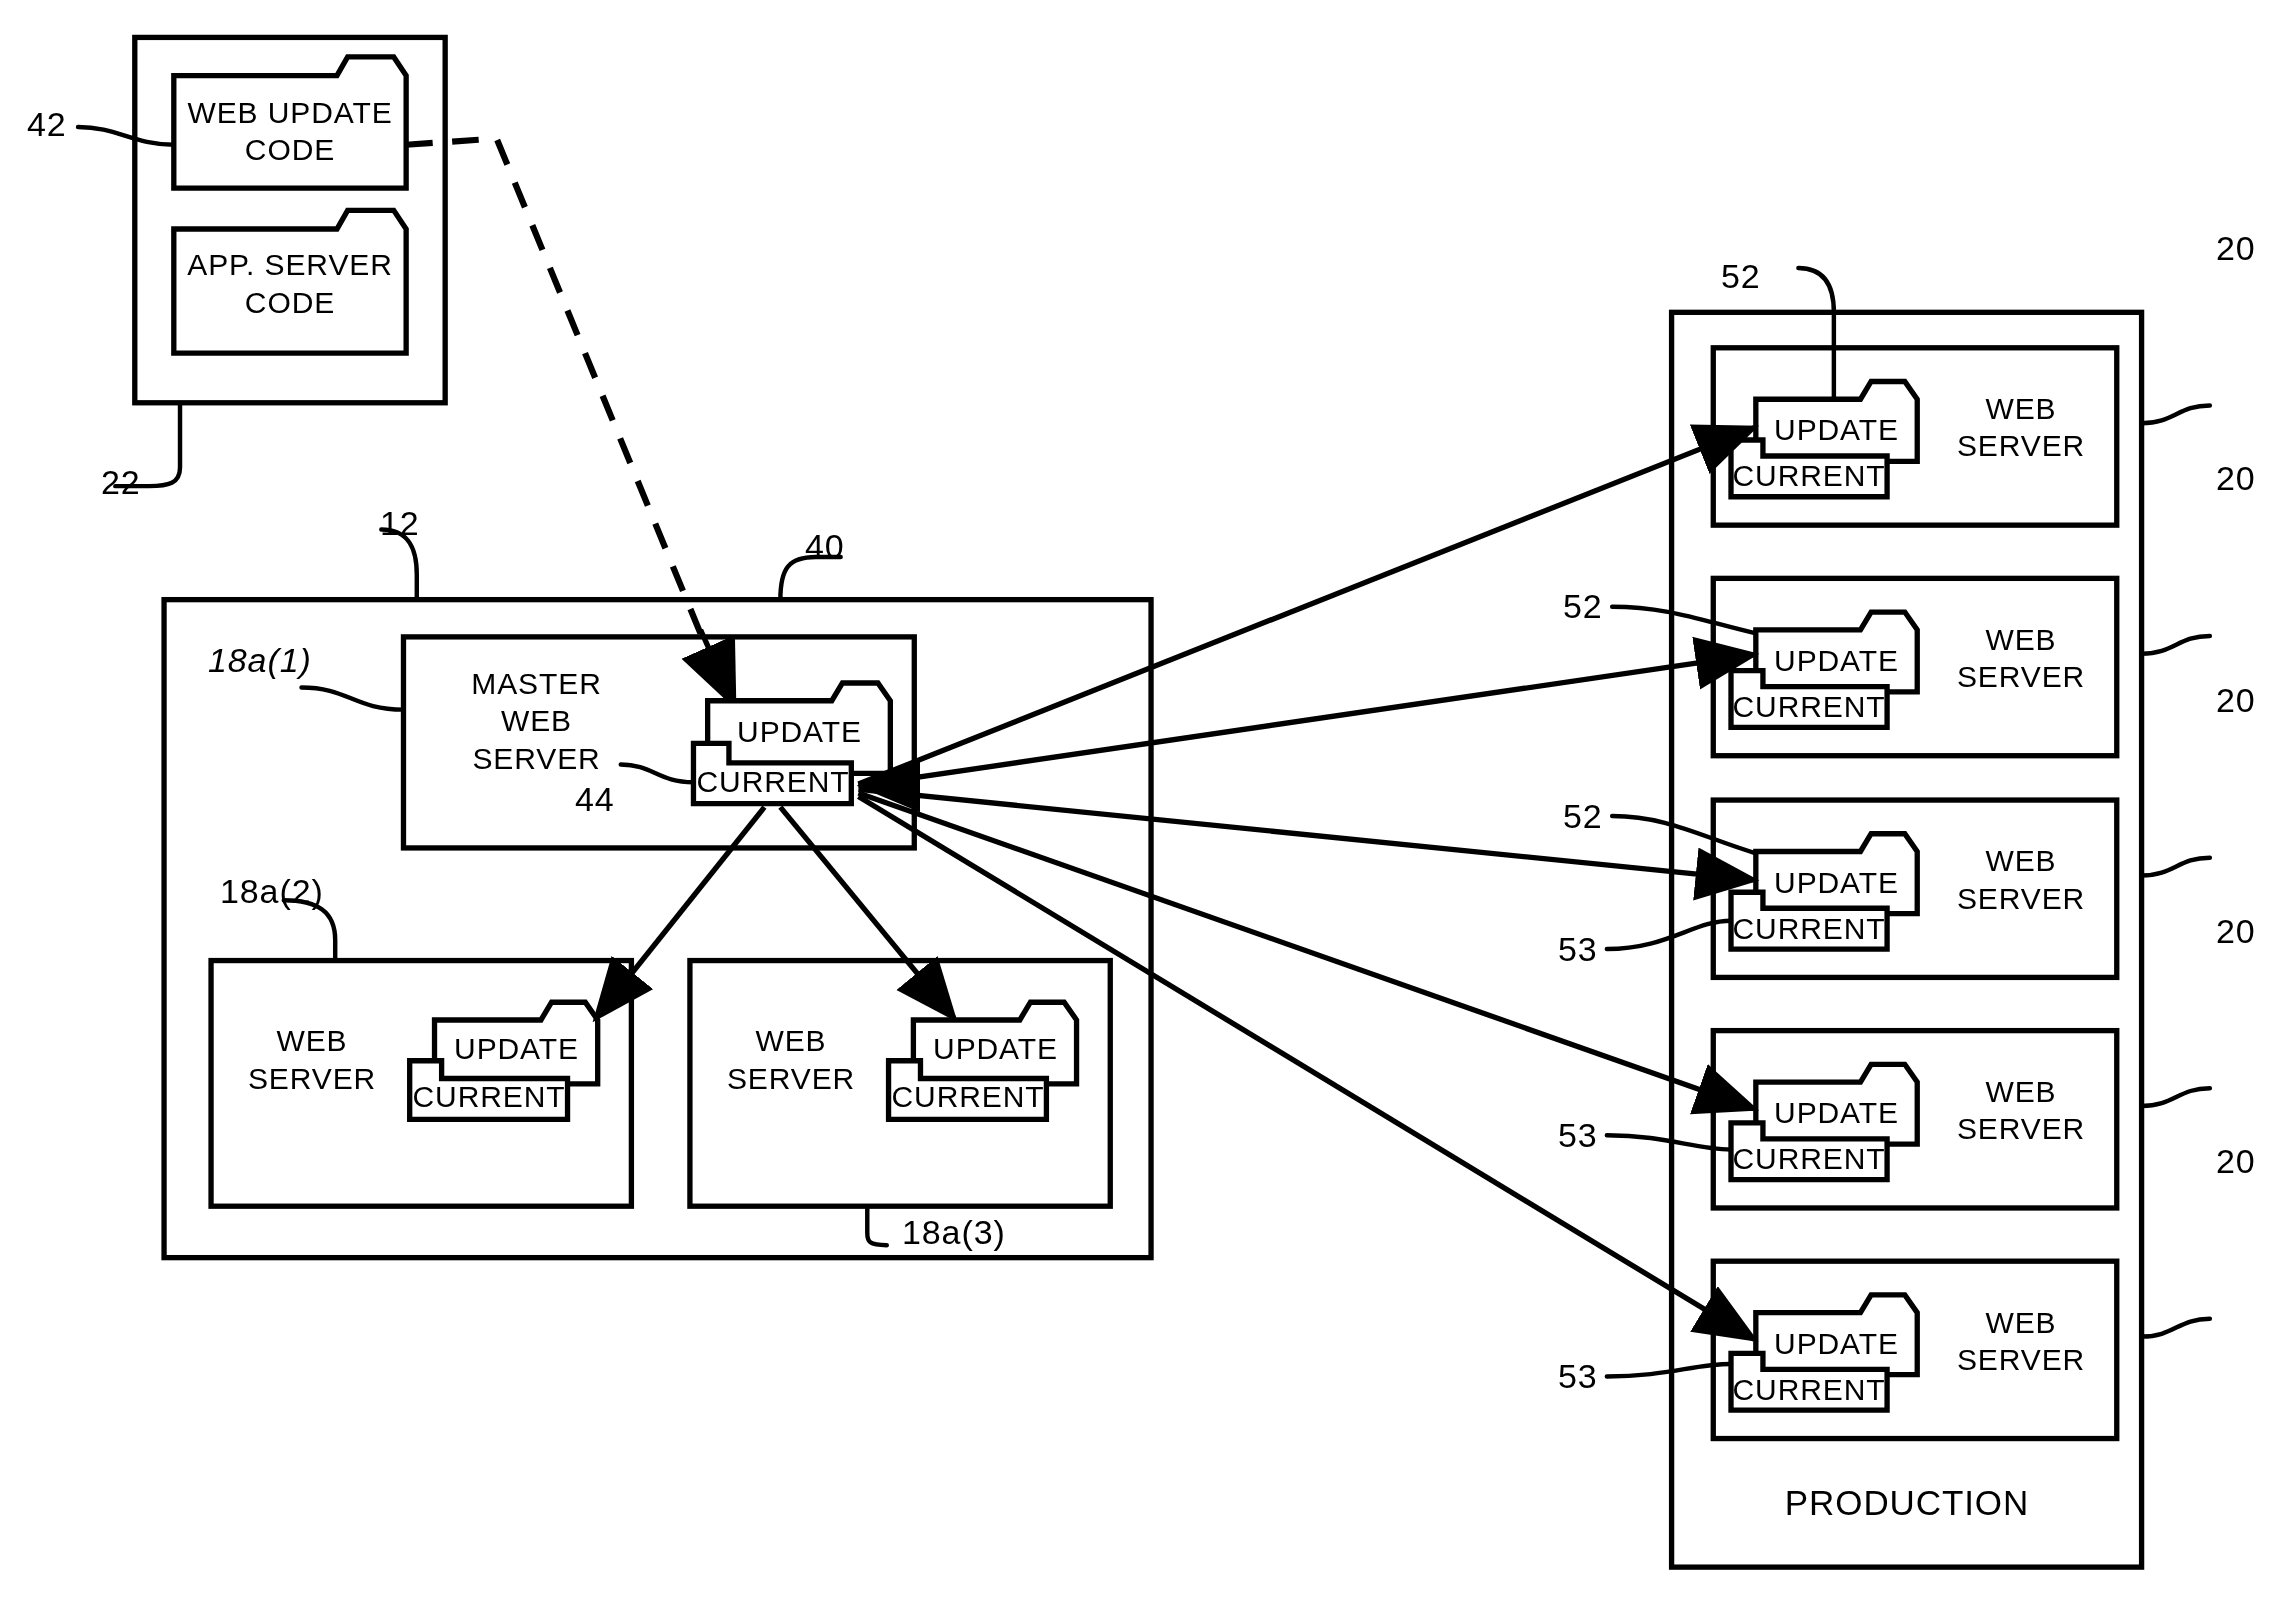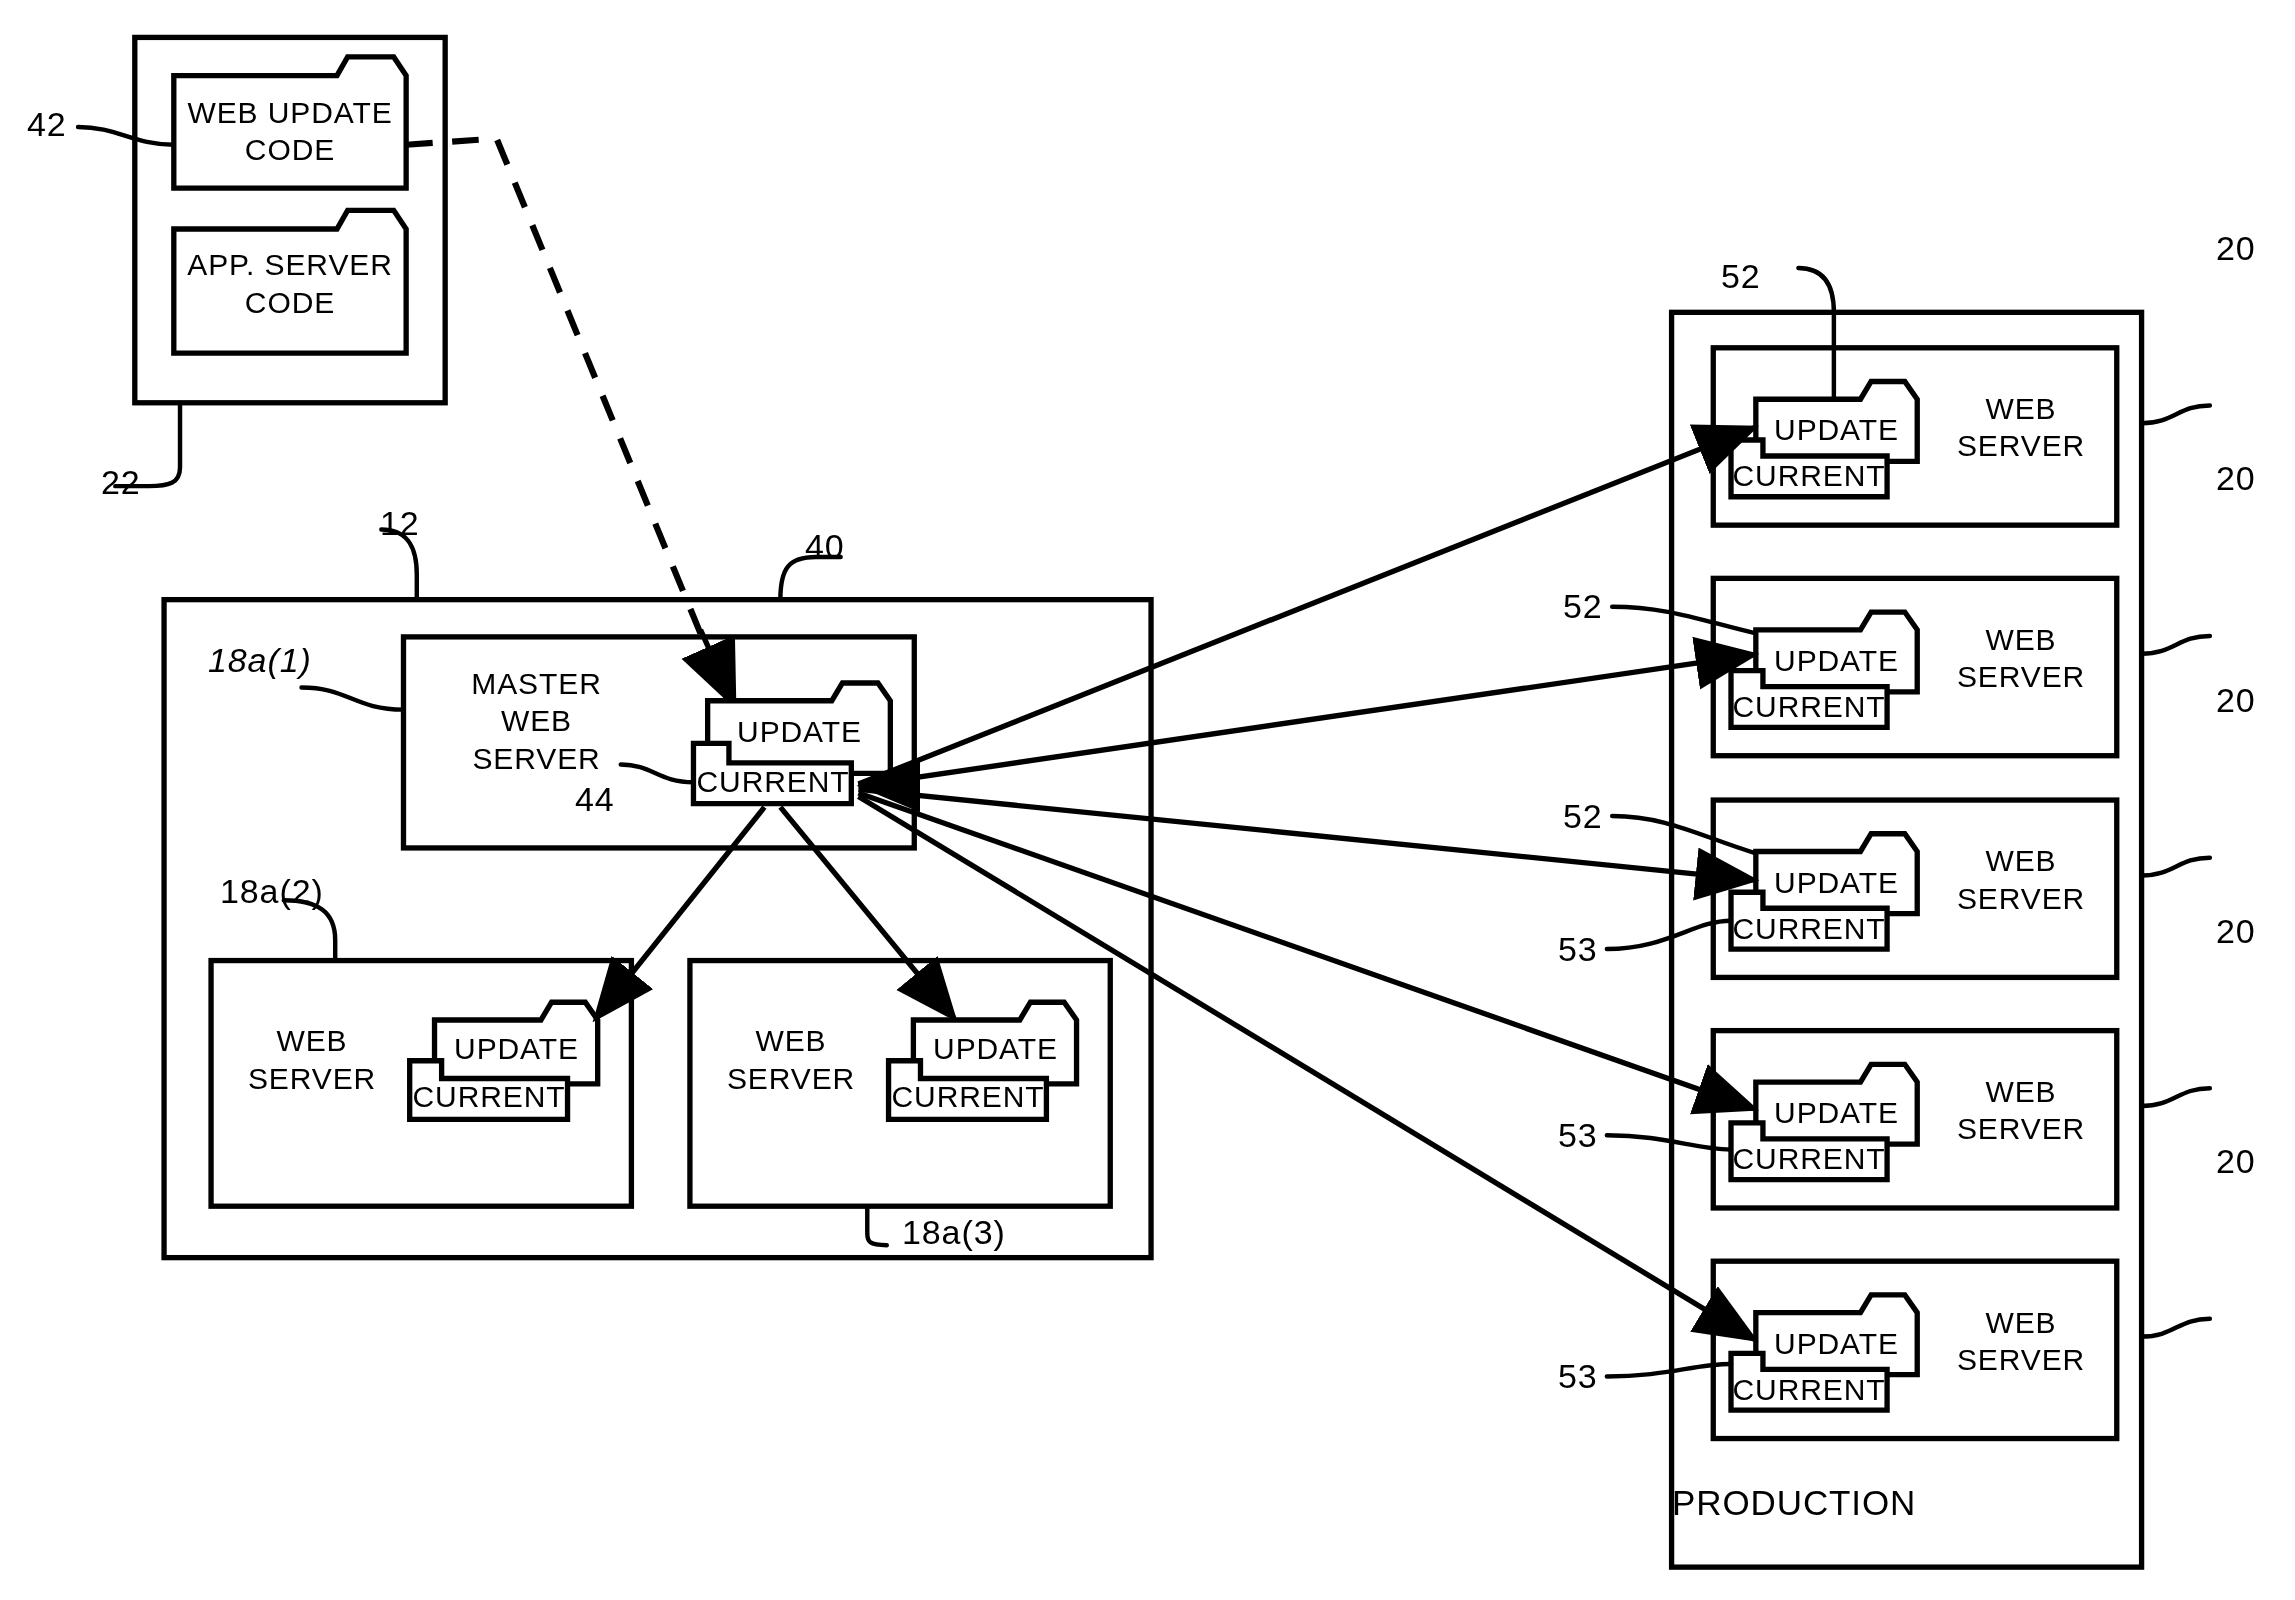--- a/index.html
+++ b/index.html
@@ -234,16 +234,16 @@
 <div style="position:absolute;left:1756px;top:1096px;width:161px;text-align:center;" class="t lbl">UPDATE</div>
 <div style="position:absolute;left:1731px;top:1142px;width:156px;text-align:center;" class="t lbl">CURRENT</div>
 <div style="position:absolute;left:1941px;top:1075px;width:160px;text-align:center;" class="t lbl">WEB</div>
 <div style="position:absolute;left:1941px;top:1112px;width:160px;text-align:center;" class="t lbl">SERVER</div>
 
 <div style="position:absolute;left:1756px;top:1327px;width:161px;text-align:center;" class="t lbl">UPDATE</div>
 <div style="position:absolute;left:1731px;top:1373px;width:156px;text-align:center;" class="t lbl">CURRENT</div>
 <div style="position:absolute;left:1941px;top:1306px;width:160px;text-align:center;" class="t lbl">WEB</div>
 <div style="position:absolute;left:1941px;top:1343px;width:160px;text-align:center;" class="t lbl">SERVER</div>
 
-<div style="position:absolute;left:1672px;top:1483px;width:470px;text-align:left;" class="t big">PRODUCTION</div>
+<div style="position:absolute;left:1672px;top:1483px;width:470px;text-align:center;" class="t big">PRODUCTION</div>
 
 </div>
 
 
 </body></html>

